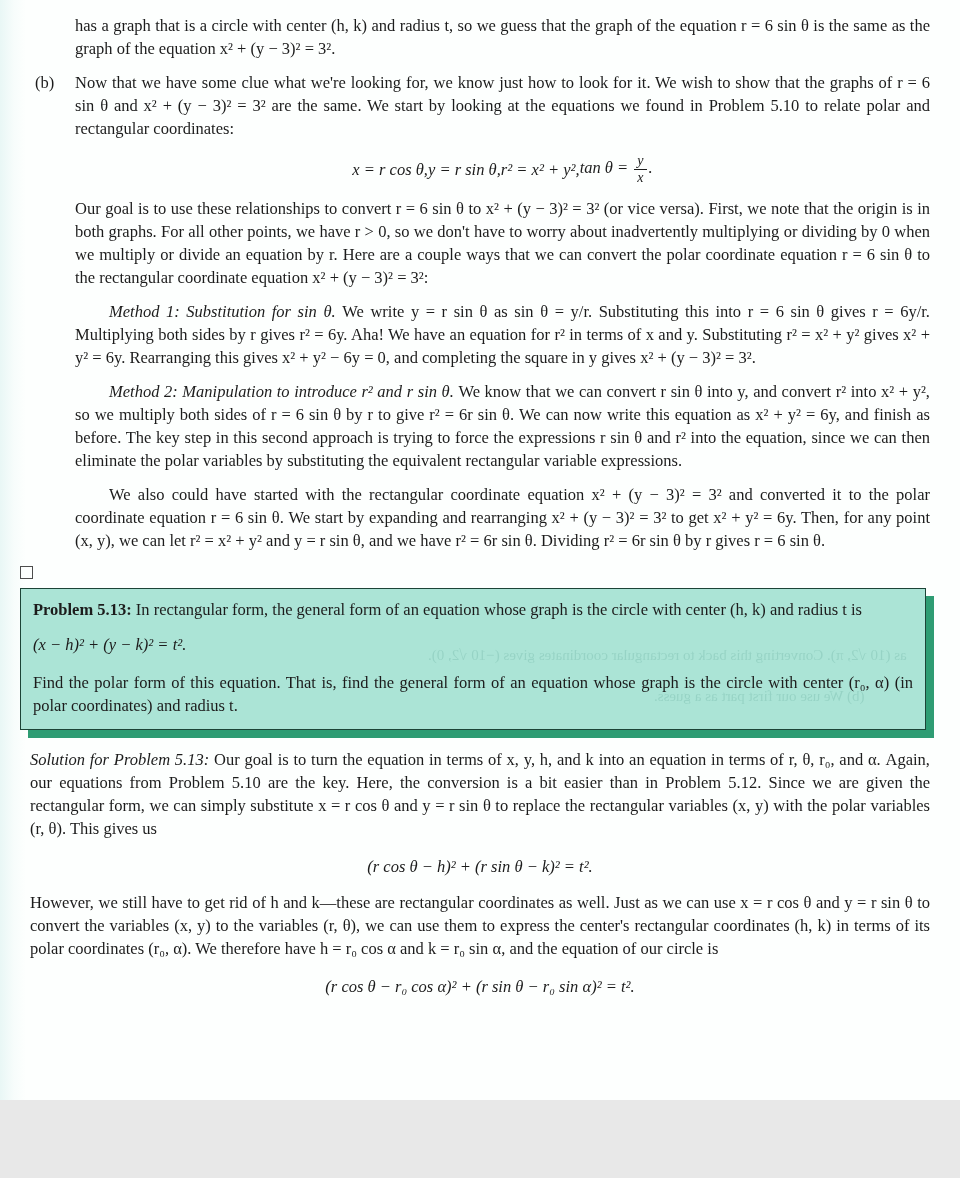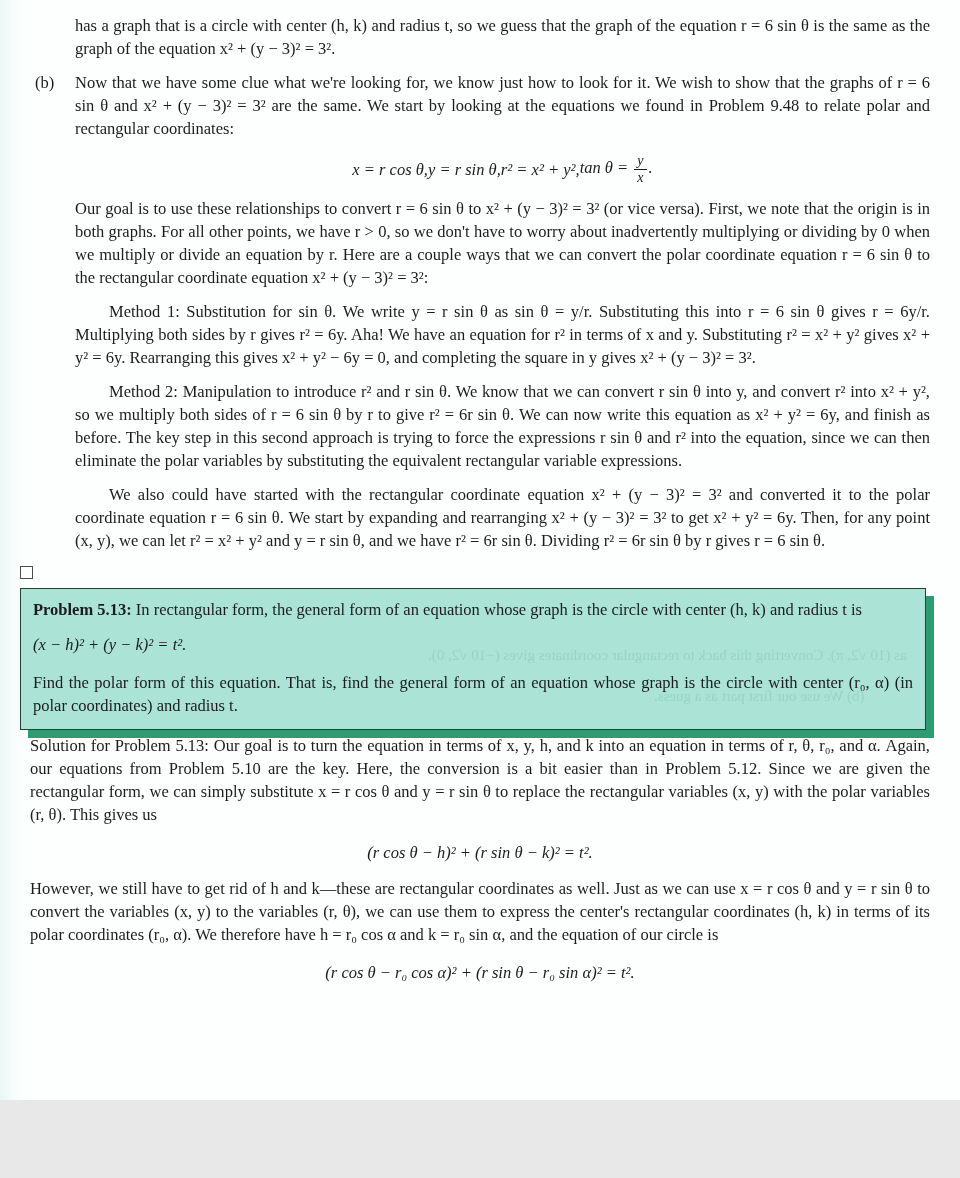--- a/index.html
+++ b/index.html
@@ -38,21 +38,21 @@
     font-style:italic;
   }
   .eq-item{white-space:nowrap;}
   .frac{
     display:inline-flex;flex-direction:column;align-items:center;
     vertical-align:middle;line-height:1;margin:0 2px;
     font-size:14px;
   }
   .frac .num{border-bottom:1px solid currentColor;padding:0 3px 1px 3px;}
   .frac .den{padding-top:1px;}
-  .lead-italic{}
+  .lead-italic{font-style:italic;}
   .disp-eq{
     text-align:center;font-style:italic;margin:15px 0 13px 0;
   }
   .qed{
     width:13px;height:13px;border:1.6px solid #4d4d4d;
     margin:14px 0 9px -10px;background:transparent;
   }
   .problem-box{
     position:relative;
     width:906px;
@@ -69,34 +69,34 @@
     transform:scaleX(-1);
     color:#2f7f6f;
     opacity:0.16;
     font-size:15px;
     white-space:nowrap;
     filter:blur(0.4px);
     pointer-events:none;
   }
   .bleed.b1{top:55px;right:18px;}
   .bleed.b2{top:96px;right:60px;}
-  .solution{margin-top:4px;}
+  .solution{margin-top:18px;}
   .bold{font-weight:bold;}
 </style>
 </head>
 <body>
 
 <div class="page">
 
   <p class="para hang-block">has a graph that is a circle with center (h, k) and radius t, so we guess that the graph of the equation r = 6 sin θ is the same as the graph of the equation x² + (y − 3)² = 3².</p>
 
   <div class="item-b">
     <span class="b-label">(b)</span>
     <div class="b-content">
-      <p class="para">Now that we have some clue what we're looking for, we know just how to look for it.  We wish to show that the graphs of r = 6 sin θ and x² + (y − 3)² = 3² are the same.  We start by looking at the equations we found in Problem 9.48 to relate polar and rectangular coordinates:</p>
+      <p class="para">Now that we have some clue what we're looking for, we know just how to look for it.  We wish to show that the graphs of r = 6 sin θ and x² + (y − 3)² = 3² are the same.  We start by looking at the equations we found in Problem 5.10 to relate polar and rectangular coordinates:</p>
 
       <div class="eq-row">
         <span class="eq-item">x = r cos θ,</span>
         <span class="eq-item">y = r sin θ,</span>
         <span class="eq-item">r² = x² + y²,</span>
         <span class="eq-item"><span>tan θ = </span><span class="frac">
               <span class="num">y</span>
               <span class="den">x</span>
             </span><span>.</span></span>
       </div>

